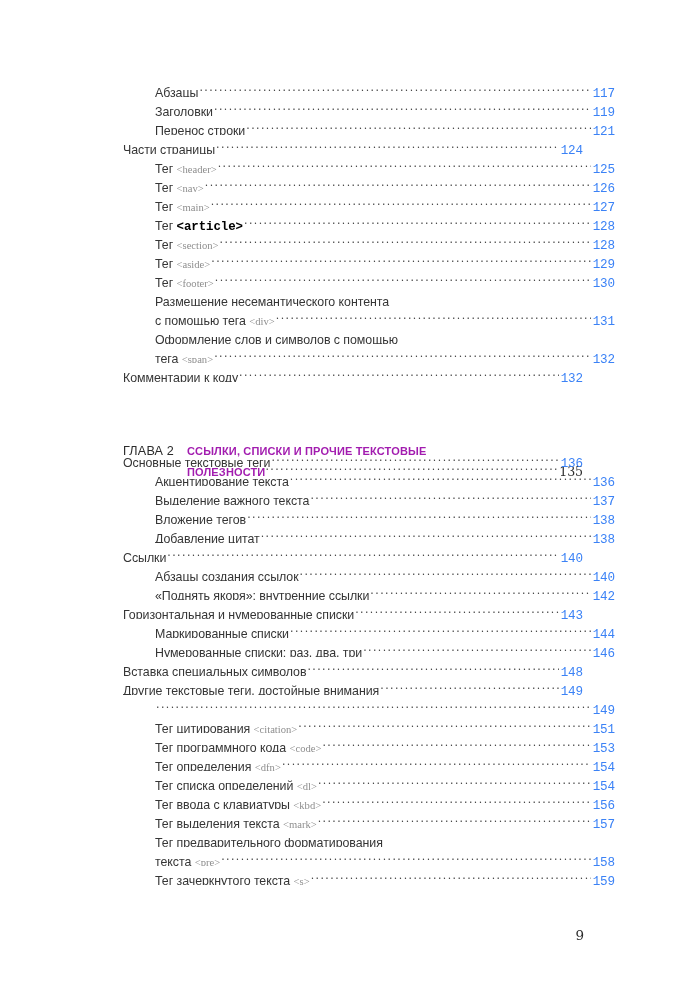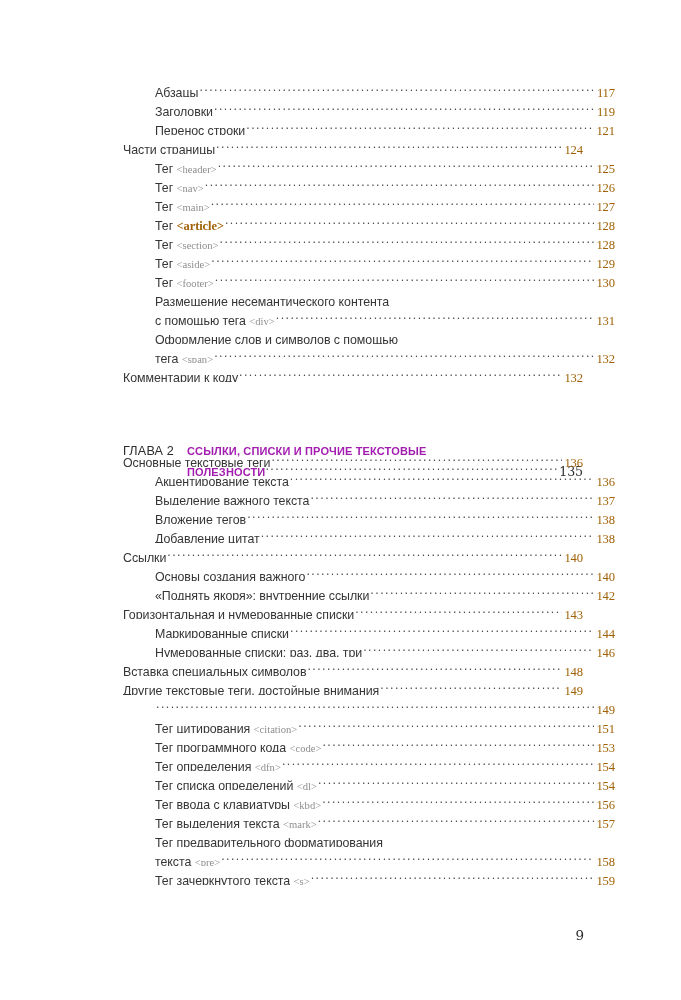--- a/index.html
+++ b/index.html
@@ -57,43 +57,43 @@
     white-space: nowrap;
     color: #4a4a4a;
     font-size: 12.4px;
     letter-spacing: 1.45px;
     line-height: 19px;
   }
   .row .pg {
     flex: 0 0 auto;
     text-align: right;
     font-size: 12.6px;
-    color: #a16207;
+    color: #3b82f6;
     letter-spacing: -0.1px;
-    font-family: Liberation Serif, serif;
+    font-family: Liberation Mono, monospace;
   }
 
   
   .lv1 { padding-left: 0px; }
   .lv2 { padding-left: 32px; }
 
   
   .row.nolead .leader::after { content: ""; }
 
   
   .tag {
     font-family: Liberation Serif, serif;
     font-size: 10.6px;
     color: #8d8d8d;
     letter-spacing: 0px;
   }
   .tag-plain {
-    font-family: Liberation Serif, serif;
+    font-family: Liberation Mono, monospace;
     font-size: 12.4px;
-    color: #a16207;
+    color: #000000;
     font-weight: 700;
   }
 
   
   .chapter {
     margin-top: 21px;
     margin-bottom: 3px;
   }
   .chapter .chap-line {
     display: flex;
@@ -287,21 +287,21 @@
           <span class="lbl">Добавление цитат</span>
           <span class="leader"></span>
           <span class="pg">138</span>
         </div>
         <div class="row lv1">
           <span class="lbl">Ссылки</span>
           <span class="leader"></span>
           <span class="pg">140</span>
         </div>
         <div class="row lv2">
-          <span class="lbl">Основы создания важного</span>
+          <span class="lbl">Абзацы создания ссылок</span>
           <span class="leader"></span>
           <span class="pg">140</span>
         </div>
         <div class="row lv2">
           <span class="lbl">«Поднять якоря»: внутренние ссылки</span>
           <span class="leader"></span>
           <span class="pg">142</span>
         </div>
         <div class="row lv1">
           <span class="lbl">Горизонтальная и нумерованные списки</span>

